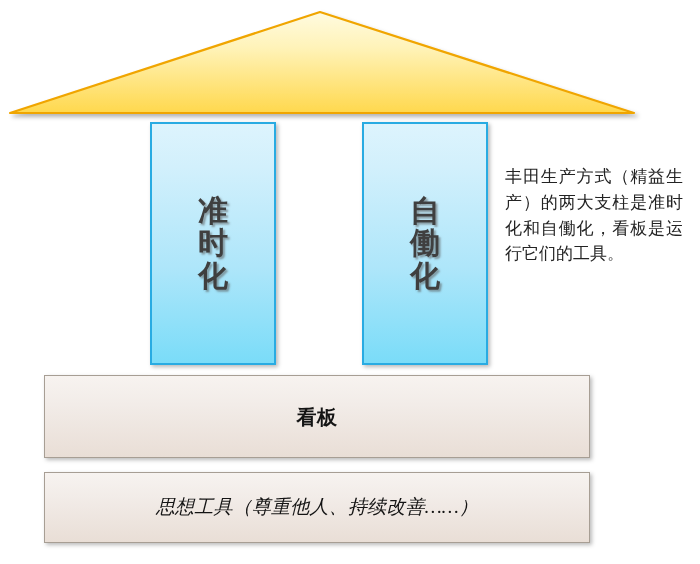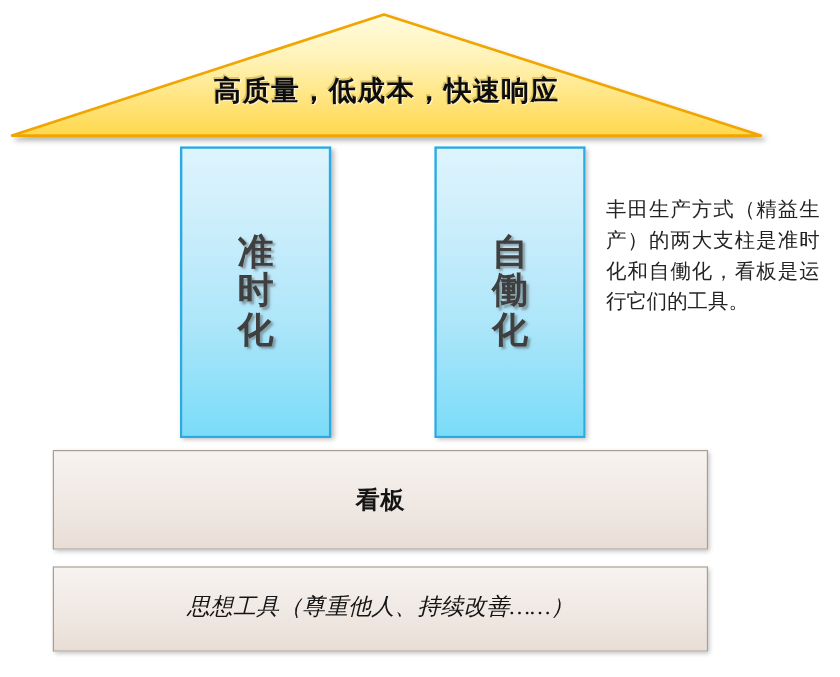--- a/index.html
+++ b/index.html
@@ -73,21 +73,21 @@
     white-space: pre-line;
     user-select: none;
   }
 
   
   #side-note {
     position: absolute;
     left: 505px;
     top: 164px;
     width: 178px;
-    font-family: Liberation Mono, monospace;
+    font-family: Liberation Serif, serif;
     font-size: 17px;
     line-height: 1.52;
     color: #232323;
     text-align: justify;
     text-justify: inter-character;
   }
 
   
   .base-box {
     position: absolute;
@@ -137,21 +137,20 @@
         <stop offset="0%" stop-color="#fffbe0"></stop>
         <stop offset="35%" stop-color="#fff3b9"></stop>
         <stop offset="100%" stop-color="#ffd84d"></stop>
       </linearGradient>
       <filter id="roofShadow" x="-10%" y="-10%" width="130%" height="140%">
         <feDropShadow dx="3" dy="3" stdDeviation="2.2" flood-color="#000000" flood-opacity="0.30"></feDropShadow>
       </filter>
     </defs>
     <polygon points="312,4 626,105 2,105" fill="url(#roofGrad)" stroke="#f0a500" stroke-width="2.2" stroke-linejoin="round" filter="url(#roofShadow)"></polygon>
   </svg>
-  <div id="roof-label">高质量，低成本，快速响应</div>
 </div>
 
 <div class="pillar" id="pillar-jit">
   <div class="pillar-text">准
 时
 化</div>
 </div>
 
 <div class="pillar" id="pillar-jido">
   <div class="pillar-text">自

